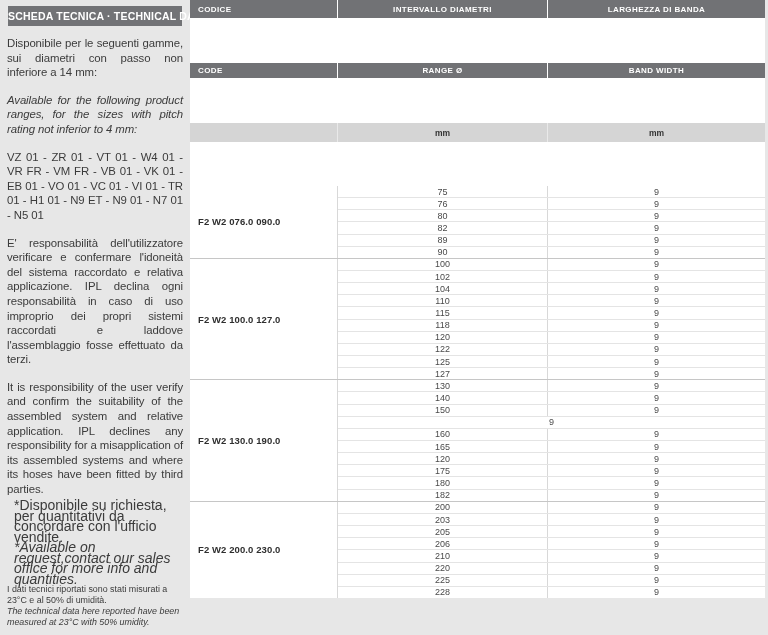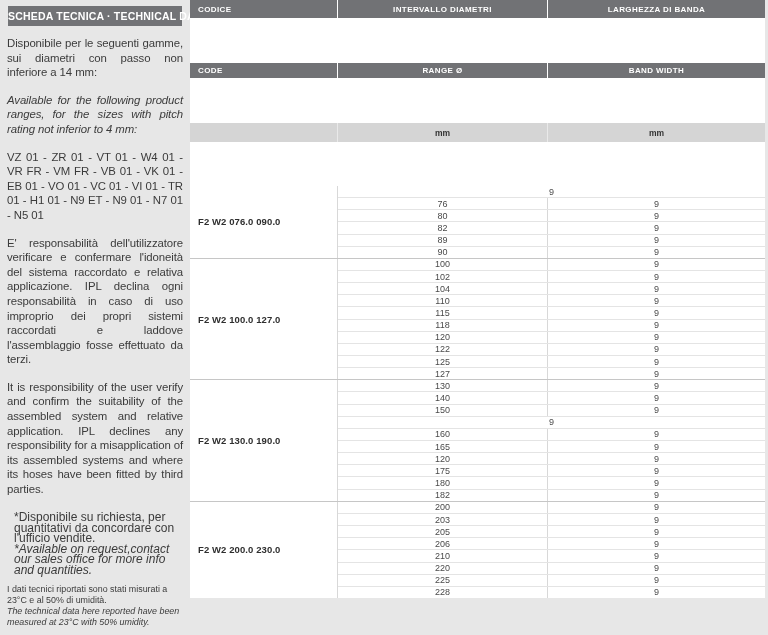--- a/index.html
+++ b/index.html
@@ -34,23 +34,22 @@
     font-size:11.4px;
     line-height:14.6px;
     text-align:justify;
     letter-spacing:-.1px;
   }
   .panel p.italic{font-style:italic;}
   .footnotes{
     position:absolute;left:7px;right:7px;bottom:7px;
   }
   .fn-small{
-    font-size:12px;line-height:10.5px;
+    font-size:14px;line-height:10.5px;
     padding-left:7px;
-    margin-bottom:9px;
   }
   .fn-small .italic{font-style:italic;}
   .fn-big{font-size:8.9px;line-height:11px;}
   .fn-big .italic{font-style:italic;}
   .fn-line{display:block;}
   
   .dtable{
     position:absolute;left:190px;top:0;width:575px;height:598px;
     background:#ffffff;
     display:flex;flex-direction:column;
@@ -133,20 +132,21 @@
   <div class="mmrow">
     <div class="mmcell c1"></div>
     <div class="mmcell c2">mm</div>
     <div class="mmcell c3">mm</div>
   </div>
   <div class="tbody">
       <div class="group" style="flex-grow: 6;">
         <div class="code-cell">F2 W2 076.0 090.0</div>
         <div class="rows">
           <div class="drow">
+            <div class="dcell diam">75</div>
             <div class="dcell band">9</div>
           </div>
           <div class="drow">
             <div class="dcell diam">76</div>
             <div class="dcell band">9</div>
           </div>
           <div class="drow">
             <div class="dcell diam">80</div>
             <div class="dcell band">9</div>
           </div>

